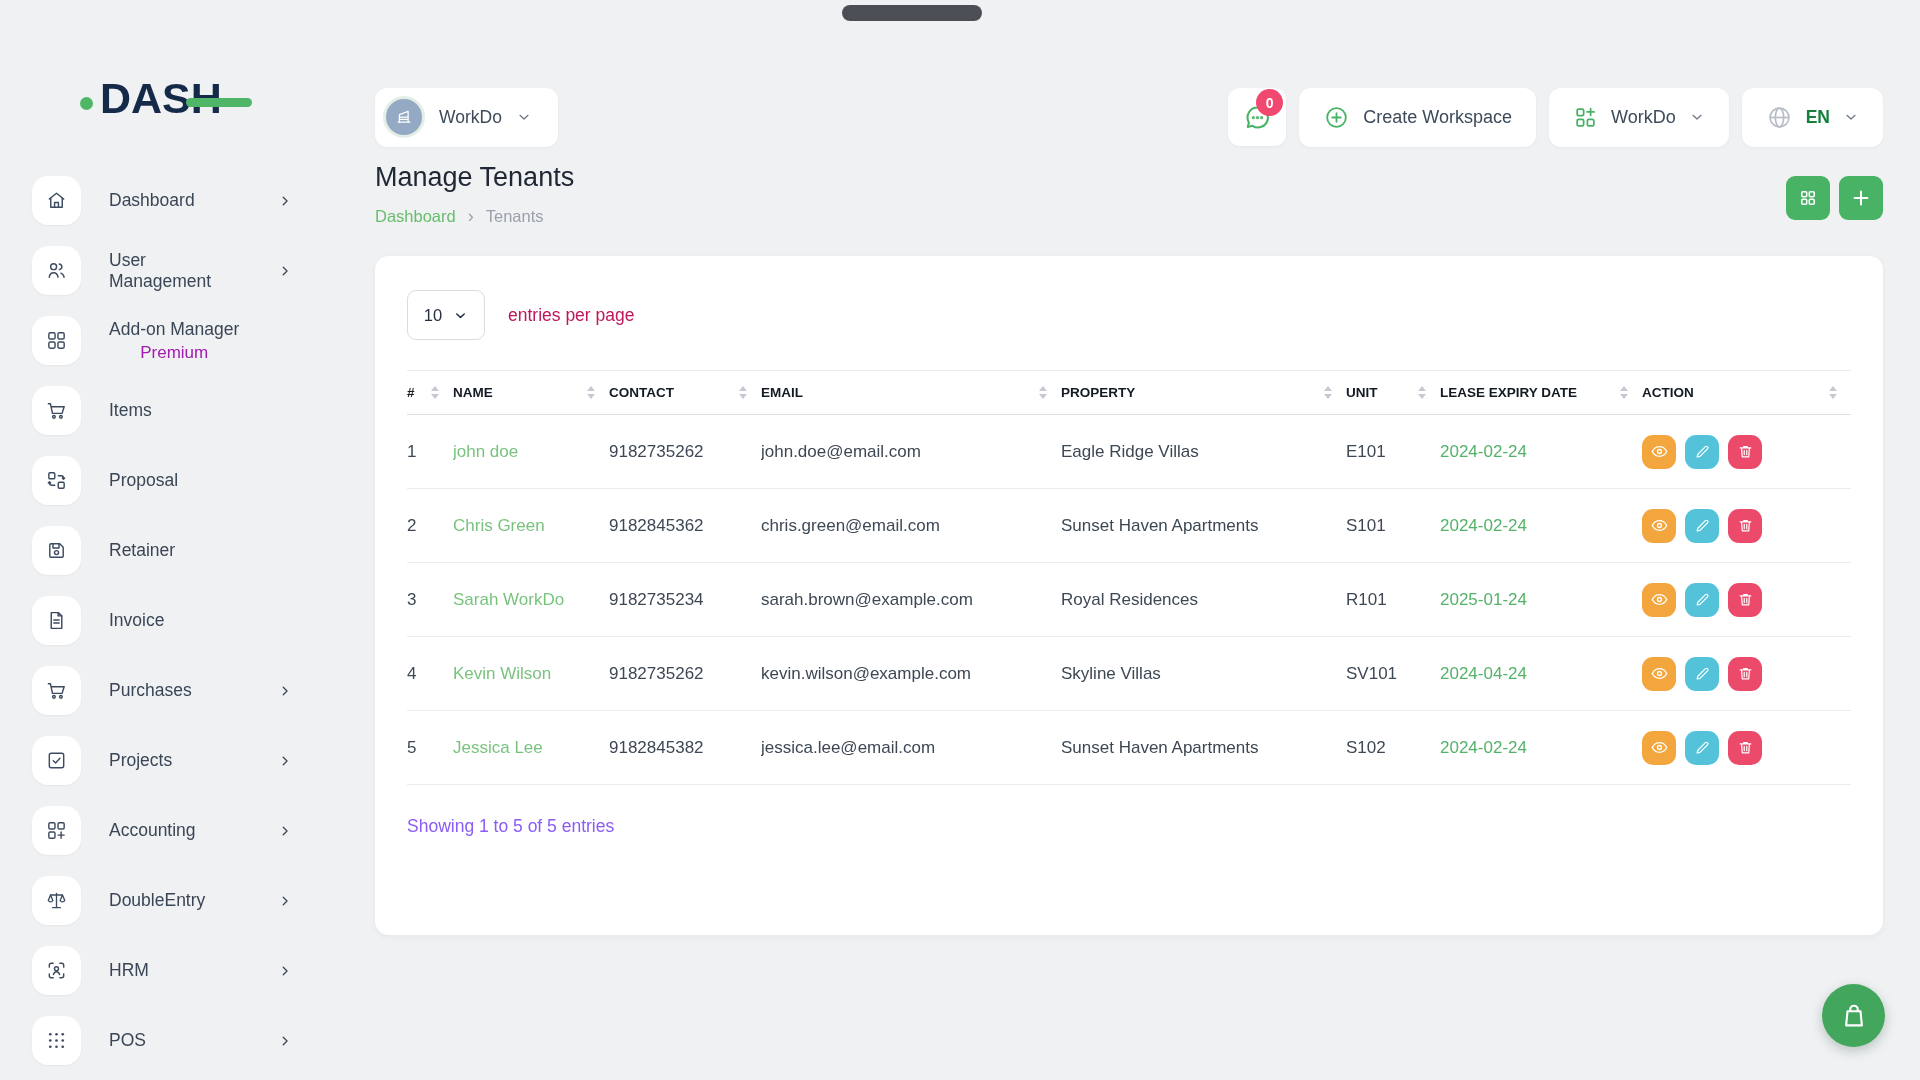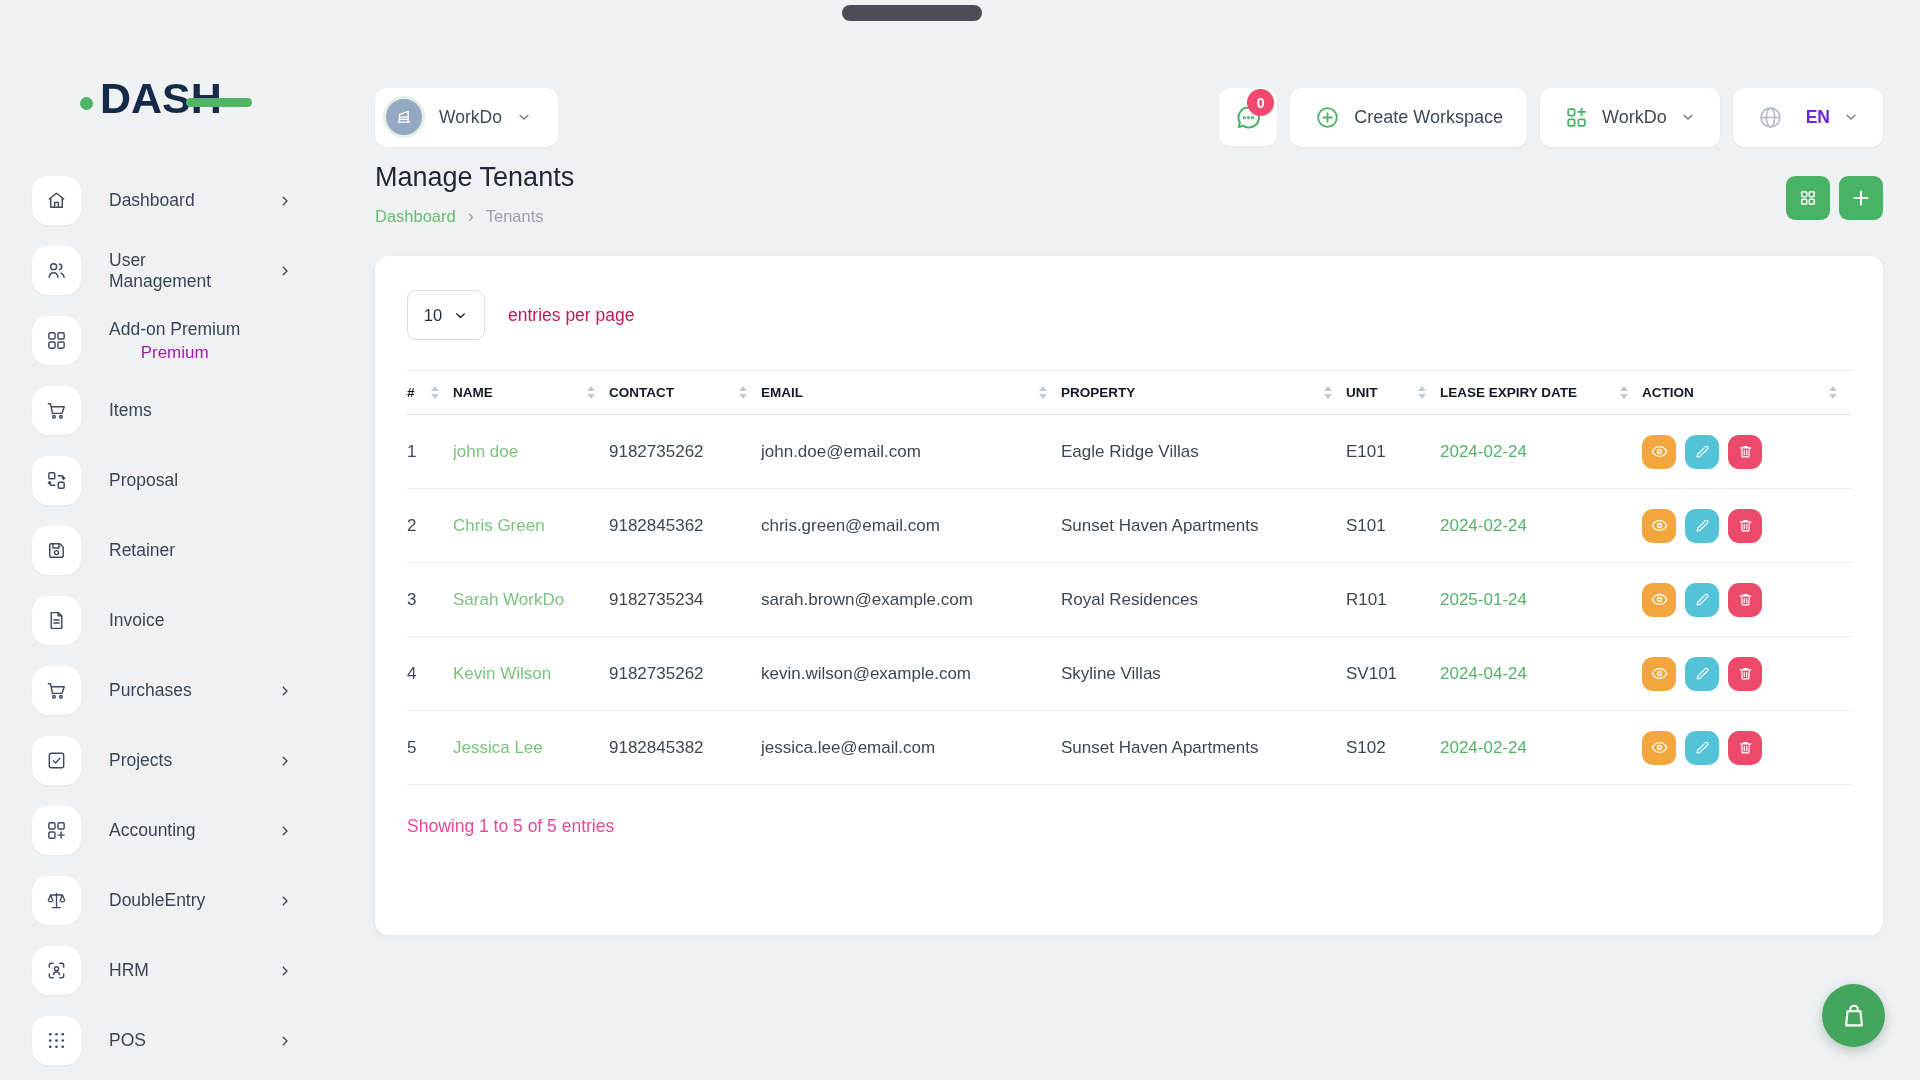--- a/index.html
+++ b/index.html
@@ -44,21 +44,21 @@
             display:flex; align-items:center; justify-content:center; }
   .pill-label { font-size:17.5px; color:#3c4a5a; }
   .chev { color:#707a87; }
   .topbar-right { display:flex; align-items:center; gap:13px; }
   .icon-btn { width:58px; height:58px; background:#fff; border-radius:12px; position:relative;
               display:flex; align-items:center; justify-content:center; box-shadow:0 1px 3px rgba(25,35,60,.05); }
   .badge { position:absolute; top:1px; right:3px; min-width:27px; height:27px; padding:0 4px; border-radius:14px;
            background:#f0486f; color:#fff; font-size:14px; font-weight:700;
            display:flex; align-items:center; justify-content:center; }
   .btn-pill { gap:13px; padding:0 24px; font-size:18px; color:#3c4a5a; }
-  .lang-label { font-size:17.5px; color:#6d28d9; font-weight:600;margin-left:9px; }
+  .lang-label { font-size:17.5px; color:#15803d; font-weight:600; }
 
   .page-head { position:absolute; left:19px; right:37px; top:162px; display:flex;
                justify-content:space-between; align-items:flex-start; }
   .page-title { font-size:27px; font-weight:400; color:#212835; }
   .breadcrumb { margin-top:13px; display:flex; align-items:center; gap:12px; font-size:16.5px; }
   .bc-root { color:#67bd6c; cursor:pointer; }
   .bc-sep { color:#9aa1ab; font-size:18px; }
   .bc-current { color:#9aa1ab; }
   .head-actions { display:flex; gap:9px; margin-top:14px; }
   .sq-btn { width:44px; height:44px; border-radius:9px; background:#49b365; color:#fff;
@@ -87,21 +87,21 @@
   .sort .dn { border-top:5px solid #c5cad2; }
   tbody td { height:74px; border-bottom:1px solid #e9ebee; font-size:17px; color:#3d4854;
              overflow:hidden; white-space:nowrap; text-overflow:ellipsis; padding-right:10px; }
   .link { color:#79c37e; cursor:pointer; }
   .date { color:#54b269; }
   .actions { display:flex; gap:9px; }
   .act { width:34px; height:34px; border-radius:11px; display:flex; align-items:center; justify-content:center; color:#fff; }
   .act.view { background:#f2a63d; }
   .act.edit { background:#54c2d8; }
   .act.del  { background:#ec4a6a; }
-  .card-footer { padding:31px 32px; font-size:17.5px; color:#ec4899; }
+  .card-footer { padding:31px 32px; font-size:17.5px; color:#8b5cf6; }
 
   .fab { position:absolute; right:35px; bottom:33px; width:63px; height:63px; border-radius:50%;
          background:#43a65d; display:flex; align-items:center; justify-content:center; color:#fff;
          box-shadow:0 4px 12px rgba(20,60,35,.25); }
 </style>
 </head>
 <body>
 
 <div class="top-pill"></div>
 
@@ -149,21 +149,21 @@
     <div class="menu-item">
       <span class="mi-icon">
         <svg width="23" height="23" viewBox="0 0 24 24" fill="none" stroke="currentColor" stroke-width="1.5" stroke-linejoin="round">
             <rect x="4" y="4" width="6.5" height="6.5" rx="1.5"></rect>
             <rect x="13.5" y="4" width="6.5" height="6.5" rx="1.5"></rect>
             <rect x="4" y="13.5" width="6.5" height="6.5" rx="1.5"></rect>
             <rect x="13.5" y="13.5" width="6.5" height="6.5" rx="1.5"></rect>
           </svg>
       </span>
       <span class="mi-label-group">
-        <span class="mi-label">Add-on Premium</span>
+        <span class="mi-label">Add-on Manager</span>
         <span class="mi-sub">Premium</span>
       </span>
     </div>
 
     <div class="menu-item">
       <span class="mi-icon">
         <svg width="23" height="23" viewBox="0 0 24 24" fill="none" stroke="currentColor" stroke-width="1.5" stroke-linecap="round" stroke-linejoin="round">
             <path d="M3.5 5h2.2l2.1 10h10l2.2-7H7"></path>
             <circle cx="9.3" cy="18.6" r="1.4"></circle>
             <circle cx="16.6" cy="18.6" r="1.4"></circle>

